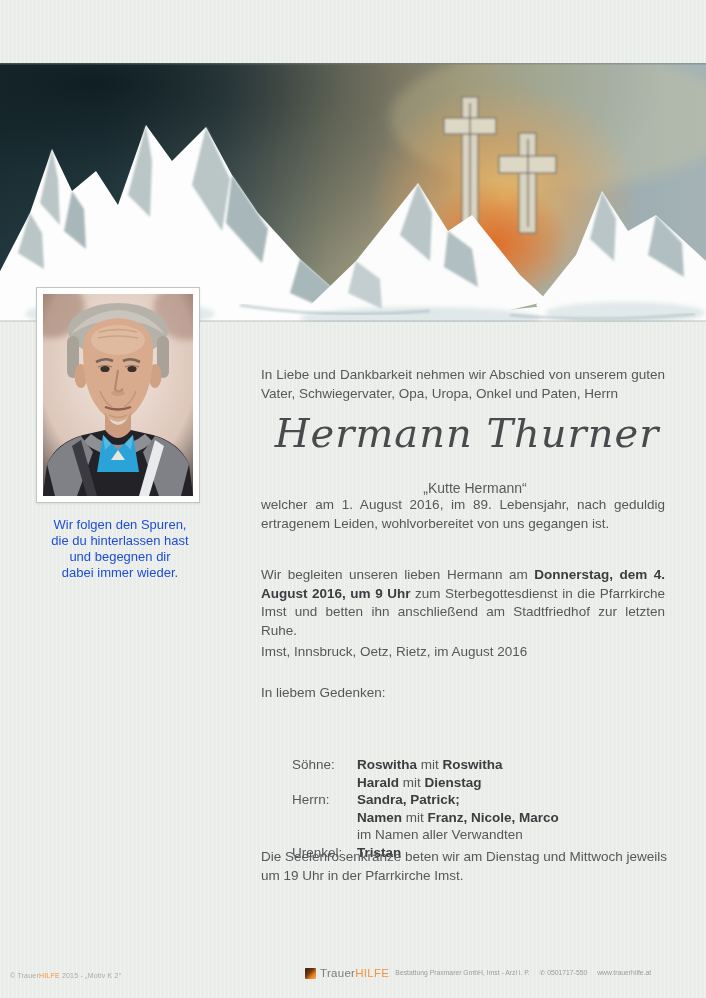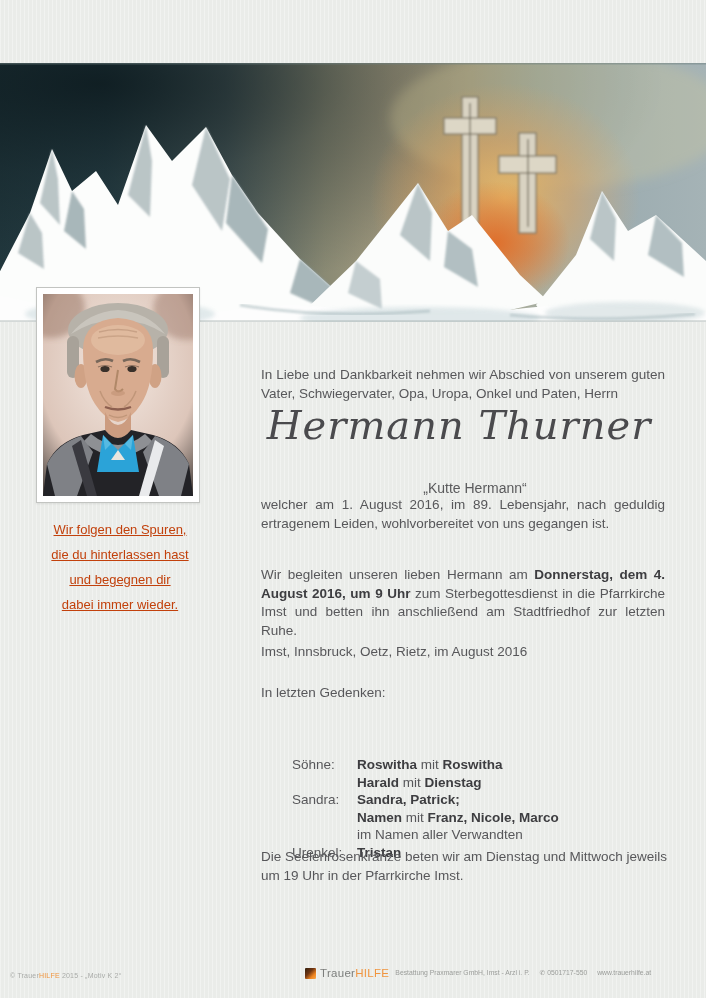--- a/index.html
+++ b/index.html
@@ -19,29 +19,29 @@
   
   .photo-frame{
     left:36px;top:287px;width:164px;height:216px;box-sizing:border-box;
     background:#ffffff;border:1px solid #c2c4c1;padding:6px;
     box-shadow:0 1px 2px rgba(0,0,0,.08);
   }
   .photo-frame svg{display:block;width:100%;height:100%;}
   
   .verse{
     left:18px;top:517px;width:204px;text-align:center;
-    font-size:13px;line-height:25px;color:#c2410c;white-space:pre-line;text-decoration:underline;
+    font-size:13px;line-height:16px;color:#1d4ed8;white-space:pre-line;
   }
   
   .col{left:257px;width:404px;}
   p.block{margin:4px;font-size:13.5px;line-height:18.5px;}
   .just{text-align:justify;}
   .intro{top:362px;}
   .deceased-name{
-    top:401px;text-align:center;margin:0;font-weight:normal;
+    top:401px;text-align:center;margin:8px;font-weight:normal;
     font-family:"DejaVu Serif", serif;font-style:italic;
     font-size:40px;line-height:48px;color:#4a4a4d;letter-spacing:1px;
   }
   .nickname{top:464px;text-align:center;font-size:14px;color:#5a5a5c;margin:16px;}
   .death{top:492px;}
   .funeral{top:562px;}
   .places{top:639px;}
   .gedenken{top:680px;}
   .family{left:292px;top:709px;width:369px;font-size:13.5px;line-height:17.5px;margin-top:47px;}
   .frow{display:grid;grid-template-columns:65px auto;}
@@ -228,33 +228,33 @@
 
 <h1 class="abs col deceased-name">Hermann Thurner</h1>
 <div class="abs col nickname">„Kutte Hermann“</div>
 
 <p class="abs col block just death">welcher am 1. August 2016, im 89. Lebensjahr, nach geduldig ertragenem Leiden, wohlvorbereitet von uns gegangen ist.</p>
 
 <p class="abs col block just funeral"><span>Wir begleiten unseren lieben Hermann am </span><span class="seg-b">Donnerstag, dem 4. August 2016, um 9 Uhr</span><span> zum Sterbegottesdienst in die Pfarrkirche Imst und betten ihn anschließend am Stadtfriedhof zur letzten Ruhe.</span></p>
 
 <p class="abs col block places">Imst, Innsbruck, Oetz, Rietz, im August 2016</p>
 
-<p class="abs col block gedenken">In letzten Gedenken:</p>
+<p class="abs col block gedenken">In liebem Gedenken:</p>
 
 <div class="abs family" id="family-table">
     <div class="frow">
       <span>Söhne:</span>
       <span><span class="seg-b">Roswitha</span><span> mit </span><span class="seg-b">Roswitha</span></span>
     </div>
     <div class="frow">
       <span></span>
       <span><span class="seg-b">Harald</span><span> mit </span><span class="seg-b">Dienstag</span></span>
     </div>
     <div class="frow">
-      <span>Sandra:</span>
+      <span>Herrn:</span>
       <span><span class="seg-b">Sandra, Patrick;</span></span>
     </div>
     <div class="frow">
       <span></span>
       <span><span class="seg-b">Namen</span><span> mit </span><span class="seg-b">Franz, Nicole, Marco</span></span>
     </div>
     <div class="frow">
       <span></span>
       <span><span>im Namen aller Verwandten</span></span>
     </div>

